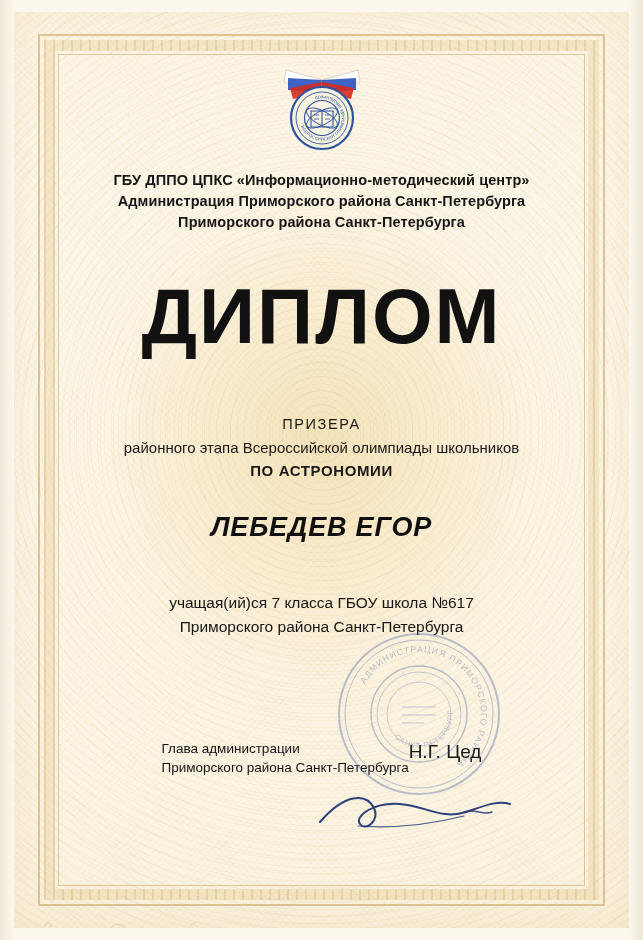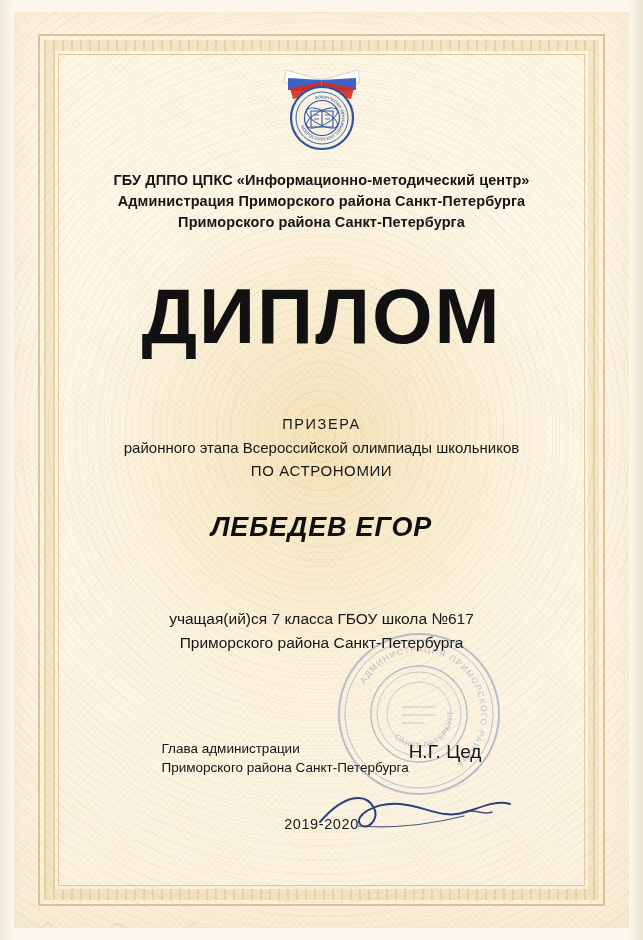--- a/index.html
+++ b/index.html
@@ -164,40 +164,41 @@
     font-weight: 400;
     letter-spacing: 1.6px;
     font-size: 14.5px;
   }
   .sub .stage {
     font-size: 15px;
   }
   .sub .subject {
     letter-spacing: 0.6px;
     font-size: 15px;
+    font-weight: bold;
   }
 
   .awarded {
     margin-top: 34px;
     font-size: 15.5px;
     font-weight: 700;
     letter-spacing: 2.2px;
   }
 
   .laureate {
     margin-top: 30px;
     font-size: 27px;
     font-weight: 700;
     font-style: italic;
     letter-spacing: 0.8px;
     color: #101010;
   }
 
   .details {
-    margin-top: 64px;
+    margin-top: 48px;
     font-size: 15.5px;
     line-height: 1.55;
     color: #151515;
   }
 
   
   .sig-row {
     position: absolute;
     left: 10px;
     right: 10px;
@@ -330,21 +331,20 @@
       </div>
 
       <div class="sig-row">
         <div class="sig-left">
           <div>Глава администрации</div>
           <div>Приморского района Санкт-Петербурга</div>
         </div>
         <div class="sig-right">Н.Г. Цед</div>
       </div>
 
-      <div class="year">2019-2020</div>
     </div>
 
     <svg class="stamp" viewBox="0 0 175 175">
       <circle cx="87" cy="87" r="80" fill="none" stroke="#2f53a0" stroke-width="2"></circle>
       <circle cx="87" cy="87" r="74" fill="none" stroke="#2f53a0" stroke-width="1"></circle>
       <circle cx="87" cy="87" r="48" fill="none" stroke="#2f53a0" stroke-width="1.4"></circle>
       <circle cx="87" cy="87" r="42" fill="none" stroke="#2f53a0" stroke-width="0.8"></circle>
       <path d="M87 55 a32 32 0 0 1 0 64 a32 32 0 0 1 0 -64" fill="none" stroke="#2f53a0" stroke-width="0.7"></path>
       <defs>
         <path id="stamp-arc-outer" d="M87 87 m-62 0 a62 62 0 1 1 124 0 a62 62 0 1 1 -124 0"></path>

